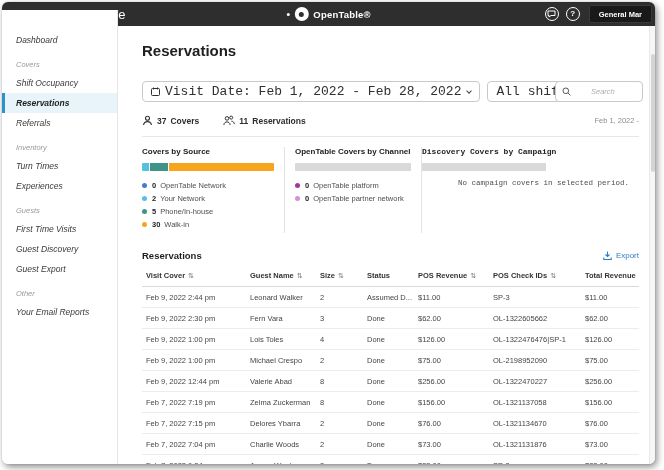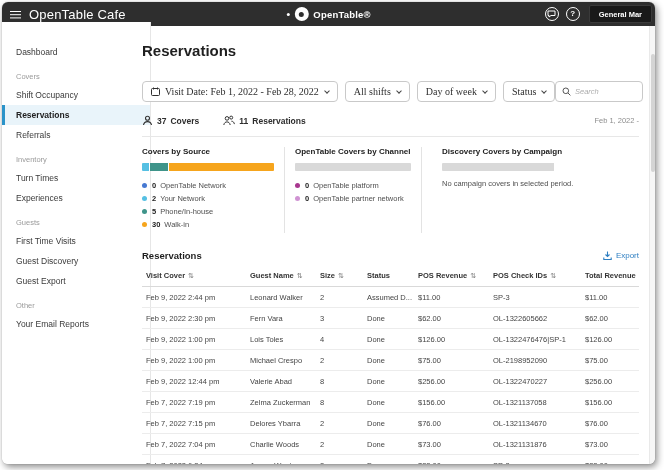--- a/index.html
+++ b/index.html
@@ -24,64 +24,64 @@
   .logo-text { color:#fff; font-size:9.5px; font-weight:bold; letter-spacing:.2px; }
   .tb-right { margin-left:auto; display:flex; align-items:center; }
   .tb-icon { width:14px; height:14px; border:1px solid #fff; border-radius:50%; display:flex;
              align-items:center; justify-content:center; margin-left:7px; cursor:pointer; }
   .tb-icon .q { color:#fff; font-size:8px; font-weight:bold; line-height:1; }
   .user-btn { margin-left:9px; margin-right:-5px; height:18px; background:#191919; border:1px solid #3a3a3a;
               border-radius:2px; color:#fff; font-size:7.5px; font-weight:bold; padding:0 9px;
               white-space:nowrap; cursor:pointer; font-family:inherit; }
 
   
-  .sidebar { position:absolute; left:0; top:20px; bottom:0; width:149px; background:#fff;
-             border-right:1px solid #e6e6e6; padding-top:20px; }
+  .sidebar { position:absolute; left:0; top:8px; bottom:0; width:116px; background:#fff;
+             border-right:1px solid #e6e6e6; padding-top:20px;font-style:italic; }
   .nav-header { font-size:7.5px; color:#9a9a9a; padding:10px 14px 4px; }
   .nav-header:empty { display:none; padding:0; }
   .nav-item { font-size:8.5px; color:#3a3a3a; padding:5px 14px; cursor:pointer; }
   .nav-item.active { background:#e9f4fa; box-shadow:inset 3px 0 0 #2b93c9; font-weight:bold; color:#222; }
 
   
   .main { position:absolute; left:129px; top:24px; right:6px; bottom:0; overflow:hidden;
           padding:0 10px 0 11px; }
   .page-title { font-size:15px; font-weight:bold; color:#1f1f1f; margin:16px 0 22px; }
 
   .filters { position:relative; height:21px; margin-bottom:7px; }
   .filter-row { display:flex; gap:7px; height:21px; flex-wrap:nowrap; overflow:hidden; }
   .filter-btn { display:flex; align-items:center; height:21px; background:#fff; border:1px solid #c9c9c9;
-                border-radius:4px; padding:0 8px; font-size:10px; color:#2f2f2f; white-space:nowrap;
-                cursor:pointer; font-family:Liberation Serif, serif; flex:0 0 auto; }
+                border-radius:4px; padding:0 8px; font-size:13px; color:#2f2f2f; white-space:nowrap;
+                cursor:pointer; font-family:Liberation Mono, monospace; flex:0 0 auto; }
   .filter-btn .cal-icon { display:none; margin-right:5px; }
   .filter-btn.with-cal .cal-icon { display:inline-flex; }
   .chev { width:4px; height:4px; border-right:1.2px solid #444; border-bottom:1.2px solid #444;
           transform:rotate(45deg); margin-left:6px; margin-top:-2px; }
   .search-box { position:absolute; right:-4px; top:0; width:88px; height:21px; background:#fff;
                 border:1px solid #c9c9c9; border-radius:4px; display:flex; align-items:center;
                 padding:0 6px; z-index:2; }
-  .search-box input { border:none; outline:none; width:100%; font-size:7.5px; margin-left:4px;
+  .search-box input { border:none; outline:none; width:100%; font-size:7.5px; margin-left:20px;
                       color:#333; font-family:inherit; background:transparent;font-style:italic; }
   .search-box input::placeholder { color:#adadad; }
 
   .stats { display:flex; align-items:center; gap:24px; padding:6px 0 10px; border-bottom:1px solid #e7e7e7; }
   .stat { display:flex; align-items:center; gap:4px; font-size:8.5px; color:#2d2d2d; font-weight:bold; }
   .range { margin-left:auto; font-size:7.5px; color:#8d8d8d; font-weight:normal; white-space:nowrap; }
 
   .panels { display:flex; padding-top:10px; }
   .panel { min-height:86px; }
   .panel-source { width:142px; padding-right:10px; }
   .panel-channel { width:137px; padding:0 10px; border-left:1px solid #e3e3e3; }
-  .panel-campaign { flex:1; padding-left:20px; border-left:1px solid #e3e3e3; }
+  .panel-campaign { flex:1; padding-left:0; border-left:1px solid #e3e3e3;font-family:Liberation Mono, monospace; }
   .panel-title { font-size:8px; font-weight:bold; color:#222; }
   .bar { display:flex; gap:1px; height:8px; margin:7px 0 8px; border-radius:1px; overflow:hidden; }
   .bar .seg { height:100%; display:block; }
   .leg-item { display:flex; align-items:center; height:13px; font-size:7.5px; color:#4f4f4f; }
   .dot { width:5px; height:5px; border-radius:50%; margin-right:5px; flex:0 0 auto; }
   .leg-count { font-weight:bold; color:#222; margin-right:4px; }
-  .empty-text { font-size:7.5px; color:#4f4f4f; }
+  .empty-text { font-size:7.5px; color:#4f4f4f;margin-left:36px; }
 
   .table-head-row { display:flex; align-items:center; margin-top:17px; }
   .table-title { font-size:9.5px; font-weight:bold; color:#1f1f1f; }
   .export { margin-left:auto; display:flex; align-items:center; gap:4px; color:#2e7fc2;
             font-size:8px; cursor:pointer; }
   .cols { display:grid; grid-template-columns:104px 70px 47px 51px 75px 92px 1fr; }
   .thead { padding:8px 0 6px; border-bottom:1px solid #d9d9d9; margin-top:2px; }
   .th { font-size:7.5px; font-weight:bold; color:#333; display:flex; align-items:center; padding-left:4px; cursor:pointer; }
   .th-s { color:#7d7d7d; font-size:7px; margin-left:3px; font-weight:normal; }
   .th-s:empty { display:none; }

